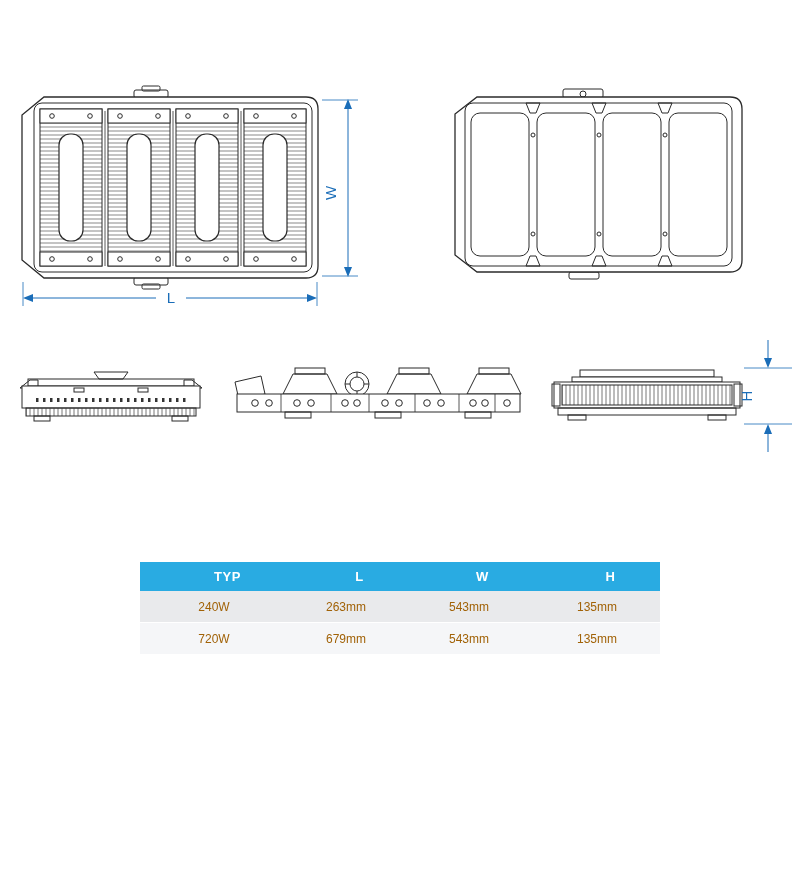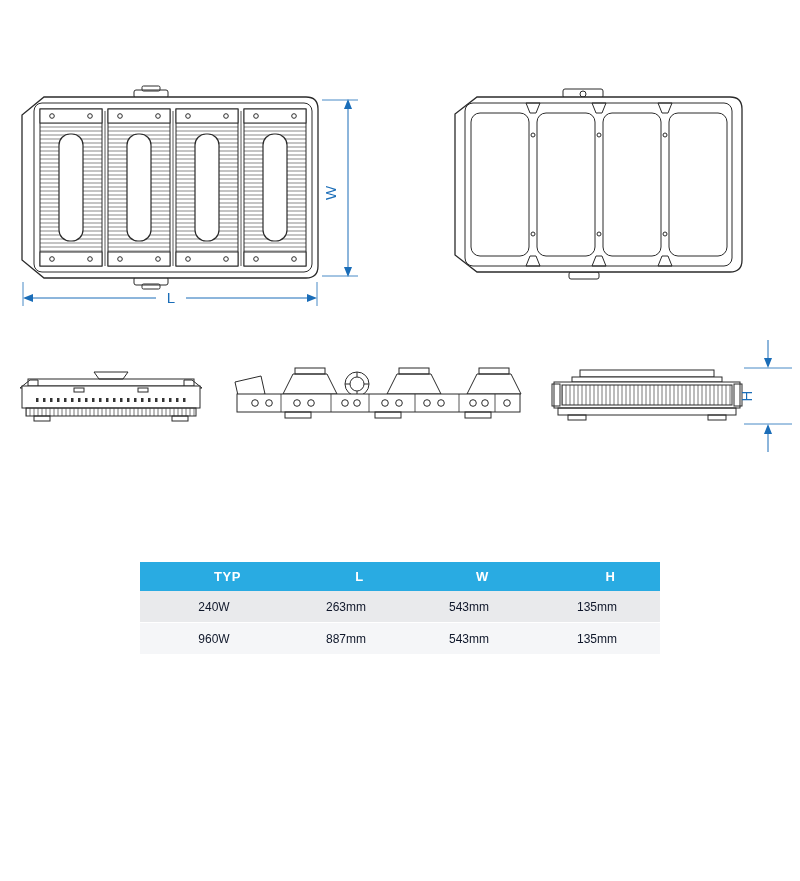--- a/index.html
+++ b/index.html
@@ -21,21 +21,21 @@
     fill:var(--dimension-blue);font-size:15px;
     font-family:"Liberation Sans",sans-serif;
   }
   .spec-table{position:absolute;left:140px;top:562px;width:520px;}
   .spec-table table{border-collapse:collapse;width:100%;table-layout:fixed;}
   .spec-table th{
     background:var(--header-blue);color:#ffffff;font-size:13px;
     font-weight:bold;height:27px;text-align:center;letter-spacing:0.5px;padding-left:28px;
   }
   .spec-table td{
-    font-size:12px;color:#0f172a;height:29px;text-align:center;
+    font-size:12px;color:#a16207;height:29px;text-align:center;
     border-bottom:1px solid #ffffff;
   }
   .spec-table tbody tr:nth-child(odd) td{background:var(--row-dark);}
   .spec-table tbody tr:nth-child(even) td{background:var(--row-light);}
 </style>
 </head>
 <body>
 
 <svg class="drawings" width="800" height="460" viewBox="0 0 800 460">
   <defs>
@@ -203,20 +203,20 @@
       </tr>
     </thead>
     <tbody>
       <tr>
         <td>240W</td>
         <td>263mm</td>
         <td>543mm</td>
         <td>135mm</td>
       </tr>
       <tr>
-        <td>960W</td>
-        <td>887mm</td>
+        <td>720W</td>
+        <td>679mm</td>
         <td>543mm</td>
         <td>135mm</td>
       </tr>
     </tbody>
   </table>
 </div>
 
 </body></html>

